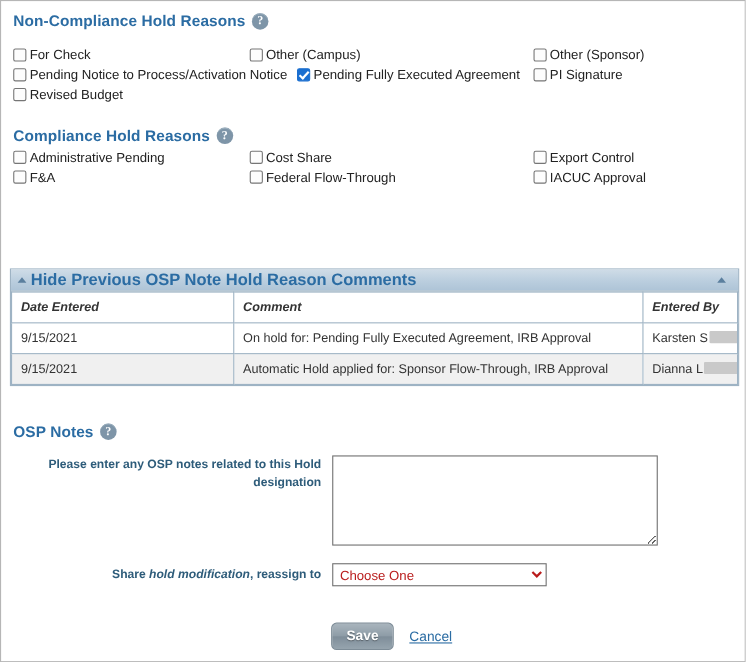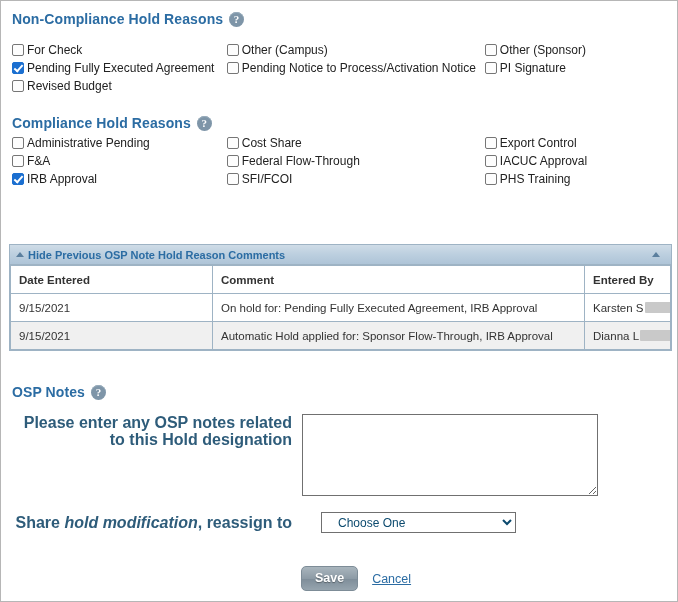--- a/index.html
+++ b/index.html
@@ -108,21 +108,21 @@
     position: relative;
     height: 19px;
     background: linear-gradient(to bottom, #cfdce7 0%, #bccfdf 50%, #aec4d7 100%);
     border-bottom: 1px solid #9eb3c4;
     display: flex;
     align-items: center;
     padding: 0 6px;
     cursor: pointer;
   }
   .panel-bar-title {
-    font-size: 11px;
+    font-size: 15px;
     font-weight: bold;
     color: #2b6ca3;
     white-space: nowrap;
   }
   .tri-up {
     width: 0; height: 0;
     border-left: 4px solid transparent;
     border-right: 4px solid transparent;
     border-bottom: 5px solid #5b7f9e;
     margin-right: 4px;
@@ -141,20 +141,21 @@
   }
   table.cmt th {
     text-align: left;
     font-size: 11.5px;
     font-weight: bold;
     color: #333333;
     padding: 6px 8px;
     border: 1px solid #9eb3c4;
     background: #ffffff;
     height: 15px;
+    font-style: italic;
   }
   table.cmt td {
     font-size: 11.5px;
     color: #333333;
     padding: 6px 8px;
     border: 1px solid #9eb3c4;
     background: #ffffff;
     height: 15px;
     white-space: nowrap;
     overflow: hidden;
@@ -173,21 +174,21 @@
 
   
   .form-row {
     display: flex;
     align-items: flex-start;
   }
   .form-label {
     width: 280px;
     text-align: right;
     padding-right: 10px;
-    font-size: 16px;
+    font-size: 11px;
     font-weight: bold;
     color: #2e5c7a;
     line-height: 17px;
   }
   .form-label em { font-style: italic; }
 
   textarea.notes {
     width: 296px;
     height: 82px;
     box-sizing: border-box;
@@ -199,25 +200,24 @@
     resize: both;
     outline: none;
     background: #ffffff;
   }
   select.reassign {
     width: 195px;
     height: 21px;
     box-sizing: border-box;
     font-family: "Liberation Sans", sans-serif;
     font-size: 12px;
-    color: #0c4a6e;
+    color: #b91c1c;
     border: 1px solid #707070;
     background: #ffffff;
-    padding: 1px 12px;
-    margin-left: 19px;
+    padding: 1px 2px;
   }
 
   
   .footer {
     display: flex;
     align-items: center;
     justify-content: center;
     gap: 14px;
   }
   .btn-save {
@@ -266,28 +266,28 @@
           <span class="cb"></span>
           <span class="cb-label">Other (Campus)</span>
         </div>
         <div class="cb-col c3">
           <span class="cb"></span>
           <span class="cb-label">Other (Sponsor)</span>
         </div>
       </div>
 
       <div class="cb-row">
+        <div class="cb-col c2">
+          <span class="cb"></span>
+          <span class="cb-label">Pending Notice to Process/Activation Notice</span>
+        </div>
         <div class="cb-col c1">
           <span class="cb checked"></span>
           <span class="cb-label">Pending Fully Executed Agreement</span>
         </div>
-        <div class="cb-col c2">
-          <span class="cb"></span>
-          <span class="cb-label">Pending Notice to Process/Activation Notice</span>
-        </div>
         <div class="cb-col c3">
           <span class="cb"></span>
           <span class="cb-label">PI Signature</span>
         </div>
       </div>
 
       <div class="cb-row">
         <div class="cb-col c1">
           <span class="cb"></span>
           <span class="cb-label">Revised Budget</span>
@@ -329,34 +329,20 @@
         <div class="cb-col c2">
           <span class="cb"></span>
           <span class="cb-label">Federal Flow-Through</span>
         </div>
         <div class="cb-col c3">
           <span class="cb"></span>
           <span class="cb-label">IACUC Approval</span>
         </div>
       </div>
 
-      <div class="cb-row">
-        <div class="cb-col c1">
-          <span class="cb checked"></span>
-          <span class="cb-label">IRB Approval</span>
-        </div>
-        <div class="cb-col c2">
-          <span class="cb"></span>
-          <span class="cb-label">SFI/FCOI</span>
-        </div>
-        <div class="cb-col c3">
-          <span class="cb"></span>
-          <span class="cb-label">PHS Training</span>
-        </div>
-      </div>
 
     </div>
   </div>
 
   <div class="abs panel" style="left:8px; top:243px; width:661px;">
 
     <div class="panel-bar">
       <span class="tri-up"></span>
       <span class="panel-bar-title">Hide Previous OSP Note Hold Reason Comments</span>
       <span class="tri-up tri-right"></span>

